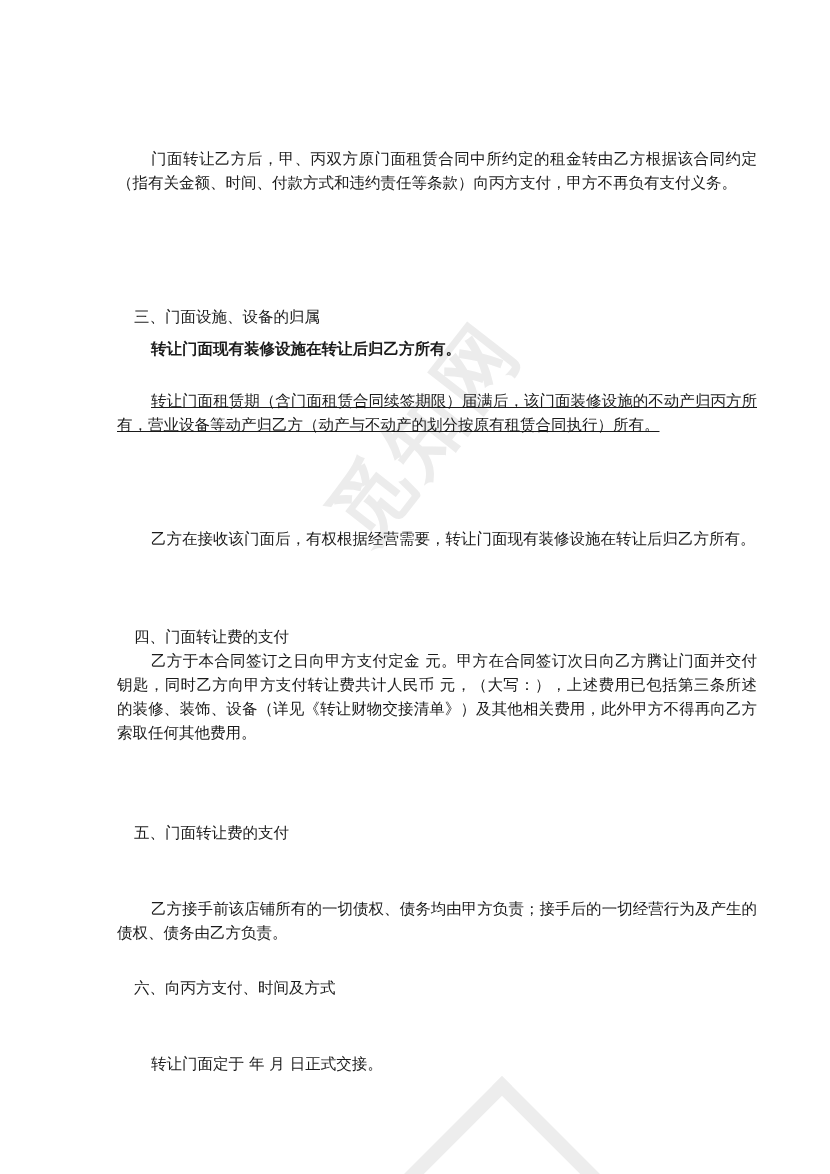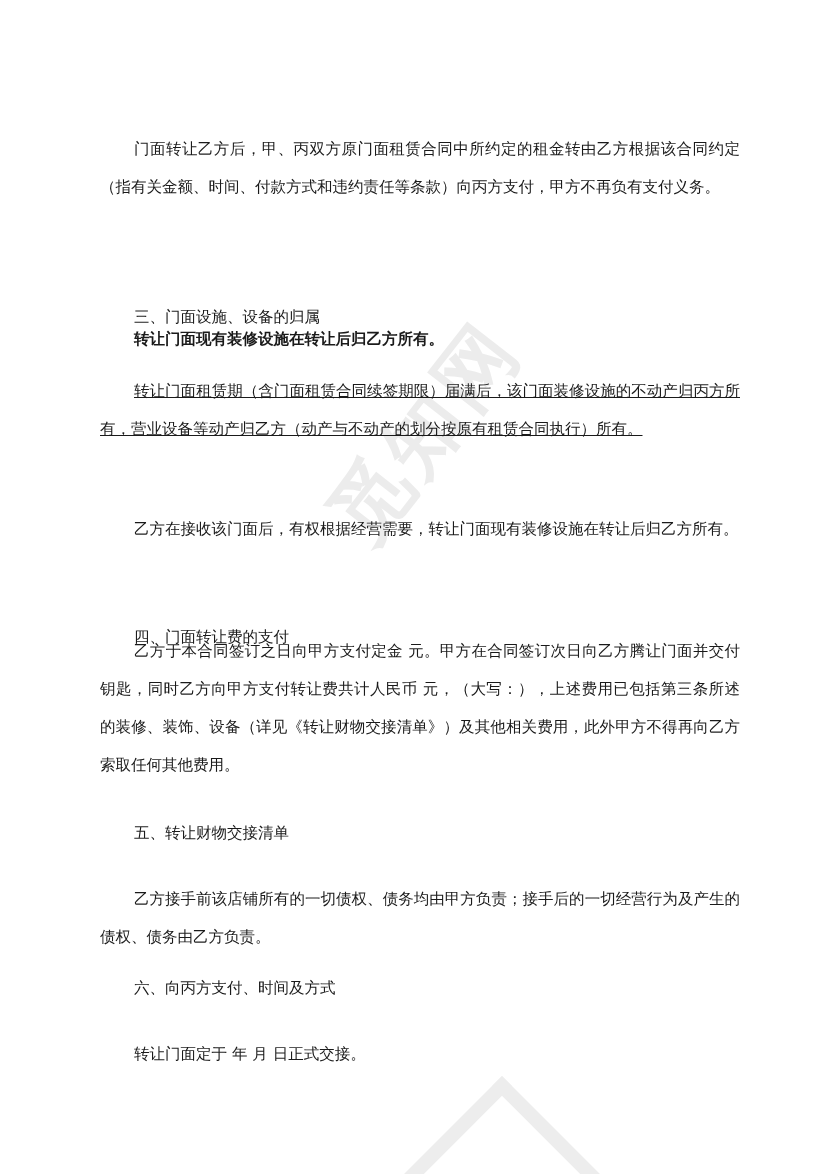--- a/index.html
+++ b/index.html
@@ -48,24 +48,24 @@
       position: absolute;
       left: 100px;
       width: 640px;
       z-index: 1;
       font-size: 15.5px;
     }
     .para {
       position: absolute;
       left: 0;
       width: 640px;
-      line-height: 38px;
+      line-height: 24px;
       text-indent: 34px;
       text-align: justify;
-      margin: 0;
+      margin: 17px;
     }
     .heading {
       position: absolute;
       left: 34px;
       line-height: 31px;
       margin: 0;
     }
   </style>
 </head>
 <body>
@@ -83,21 +83,21 @@
     <p class="para" style="top:320px;font-weight:bold;">转让门面现有装修设施在转让后归乙方所有。</p>
 
     <p class="para" style="top:372px;text-decoration:underline;">转让门面租赁期（含门面租赁合同续签期限）届满后，该门面装修设施的不动产归丙方所有，营业设备等动产归乙方（动产与不动产的划分按原有租赁合同执行）所有。</p>
 
     <p class="para" style="top:510px;">乙方在接收该门面后，有权根据经营需要，转让门面现有装修设施在转让后归乙方所有。</p>
 
     <p class="heading" style="top:602px;margin-top:20px;">四、门面转让费的支付</p>
 
     <p class="para" style="top:632px;">乙方于本合同签订之日向甲方支付定金 元。甲方在合同签订次日向乙方腾让门面并交付钥匙，同时乙方向甲方支付转让费共计人民币 元，（大写：），上述费用已包括第三条所述的装修、装饰、设备（详见《转让财物交接清单》）及其他相关费用，此外甲方不得再向乙方索取任何其他费用。</p>
 
-    <p class="heading" style="top:818px;">五、转让财物交接清单</p>
+    <p class="heading" style="top:818px;">五、门面转让费的支付</p>
 
     <p class="para" style="top:880px;">乙方接手前该店铺所有的一切债权、债务均由甲方负责；接手后的一切经营行为及产生的债权、债务由乙方负责。</p>
 
     <p class="heading" style="top:973px;">六、向丙方支付、时间及方式</p>
 
     <p class="para" style="top:1035px;">转让门面定于 年 月 日正式交接。</p>
   </div>
 </div>
 
 </body></html>

